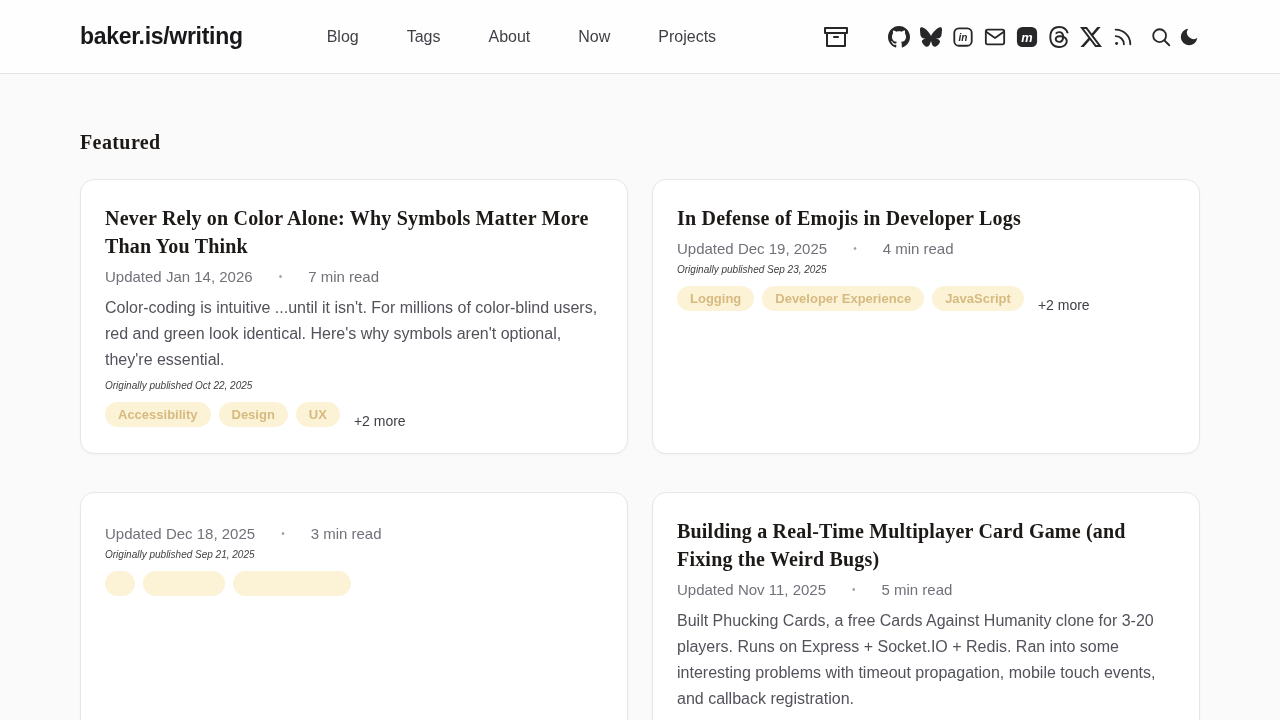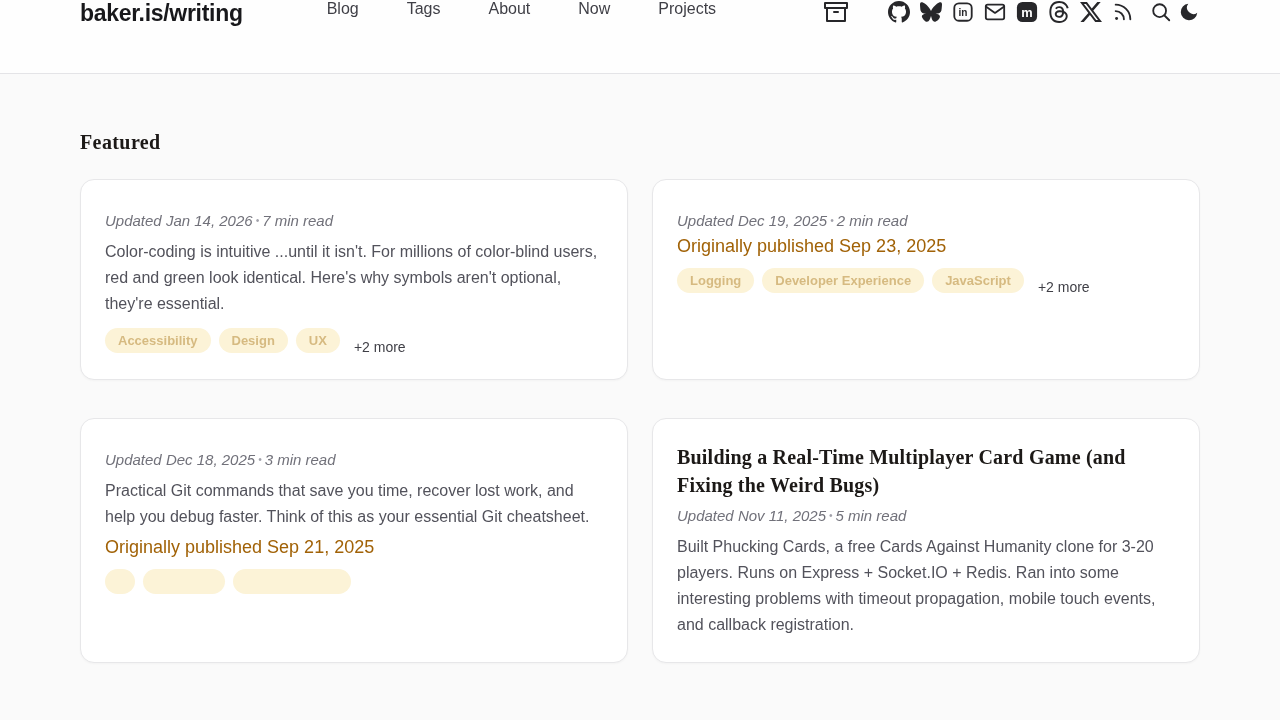--- a/index.html
+++ b/index.html
@@ -6,36 +6,36 @@
   html, body { margin: 0; padding: 0; }
   body {
     width: 1280px; height: 720px; overflow: hidden;
     background: #fafafa;
     font-family: "Liberation Sans", "DejaVu Sans", sans-serif;
     -webkit-font-smoothing: antialiased;
   }
   header {
     height: 74px; background: #fefefe;
     border-bottom: 1px solid #e4e4e7;
-    display: flex; align-items: flex-start;
+    display: flex; align-items: center;
     padding: 0 80px;
   }
   .logo {
     font-size: 23px; font-weight: 700; color: #18181b;
     letter-spacing: -0.3px; text-decoration: none; cursor: pointer;
   }
   nav.main-nav { display: flex; gap: 48px; margin-left: 84px; }
   nav.main-nav a {
     font-size: 16px; color: #3f3f46; text-decoration: none; cursor: pointer;
   }
   .header-icons { margin-left: auto; display: flex; align-items: center; }
   .icon-btn {
     display: inline-flex; width: 22px; height: 22px;
     align-items: center; justify-content: center;
-    color: #27272a; cursor: pointer;
+    color: #27272a; cursor: pointer; font-style: italic;
   }
   .icon-btn svg { width: 100%; height: 100%; display: block; }
   .archive-slot { width: 24px; height: 24px; }
   .social-group { display: flex; gap: 10px; margin-left: 40px; }
   .util-group { display: flex; gap: 6px; margin-left: 16px; }
 
   main { width: 1120px; margin: 0 auto; }
   .section-title {
     font-family: "Liberation Serif", "DejaVu Serif", serif;
     font-size: 20px; font-weight: 700; color: #1c1917;
@@ -55,28 +55,28 @@
     box-shadow: 0 1px 2px rgba(0,0,0,0.03);
     cursor: pointer;
   }
   .card-title {
     font-family: "Liberation Serif", "DejaVu Serif", serif;
     font-size: 20px; line-height: 28px; font-weight: 700;
     color: #1c1917; margin: 0; letter-spacing: 0.2px;
   }
   .meta {
     margin-top: 8px; font-size: 15px; color: #71717a;
-    display: flex; align-items: center; gap: 3px; font-style: italic;
+    display: flex; align-items: center; gap: 26px;
   }
   .dot { font-size: 10px; color: #a1a1aa; }
   .excerpt {
     margin: 10px 0 0; font-size: 16px; line-height: 26px; color: #52525b;
   }
   .published {
-    margin: 7px 0 0; font-size: 18px; color: #a16207;
+    margin: 7px 0 0; font-size: 10px; font-style: italic; color: #404040;
   }
   .tags { margin-top: 11px; display: flex; align-items: flex-start; gap: 8px; }
   .tag {
     background: #fcf3d7; color: #d6ba81;
     font-size: 13px; line-height: 15px; font-weight: 600;
     padding: 5px 13px; border-radius: 999px; white-space: nowrap;
   }
   .more { font-size: 14px; color: #3f3f46; margin-left: 6px; margin-top: 11px; }
 
   .emoji {
@@ -181,56 +181,58 @@
           </svg>
       </span>
     </span>
   </div>
 </header>
 
 <main>
   <h2 class="section-title">Featured</h2>
   <div class="cards">
   <article class="card">
+    <h3 class="card-title">Never Rely on Color Alone: Why Symbols Matter More Than You Think</h3>
     <div class="meta">
       <span class="updated">Updated Jan 14, 2026</span>
       <span class="dot">•</span>
       <span class="read">7 min read</span>
     </div>
     <p class="excerpt">Color-coding is intuitive ...until it isn't. For millions of color-blind users, red and green look identical. Here's why symbols aren't optional, they're essential.</p>
+    <p class="published">Originally published Oct 22, 2025</p>
     <div class="tags">
           <span class="tag">Accessibility</span>
           <span class="tag">Design</span>
           <span class="tag">UX</span>
           <span class="more">+2 more</span>
         </div>
   </article>
 
   <article class="card">
+    <h3 class="card-title">In Defense of Emojis in Developer Logs</h3>
     <div class="meta">
       <span class="updated">Updated Dec 19, 2025</span>
       <span class="dot">•</span>
-      <span class="read">2 min read</span>
+      <span class="read">4 min read</span>
     </div>
     <p class="published">Originally published Sep 23, 2025</p>
     <div class="tags">
           <span class="tag">Logging</span>
           <span class="tag">Developer Experience</span>
           <span class="tag">JavaScript</span>
           <span class="more">+2 more</span>
         </div>
   </article>
 
   <article class="card">
     <div class="meta">
       <span class="updated">Updated Dec 18, 2025</span>
       <span class="dot">•</span>
       <span class="read">3 min read</span>
     </div>
-    <p class="excerpt">Practical Git commands that save you time, recover lost work, and help you debug faster. Think of this as your essential Git cheatsheet.</p>
     <p class="published">Originally published Sep 21, 2025</p>
     <div class="tags">
           <span class="tag" style="width: 30px;">&nbsp;</span>
           <span class="tag" style="width: 82px;">&nbsp;</span>
           <span class="tag" style="width: 118px;">&nbsp;</span>
         </div>
   </article>
 
   <article class="card">
     <h3 class="card-title">Building a Real-Time Multiplayer Card Game (and Fixing the Weird Bugs)</h3>

